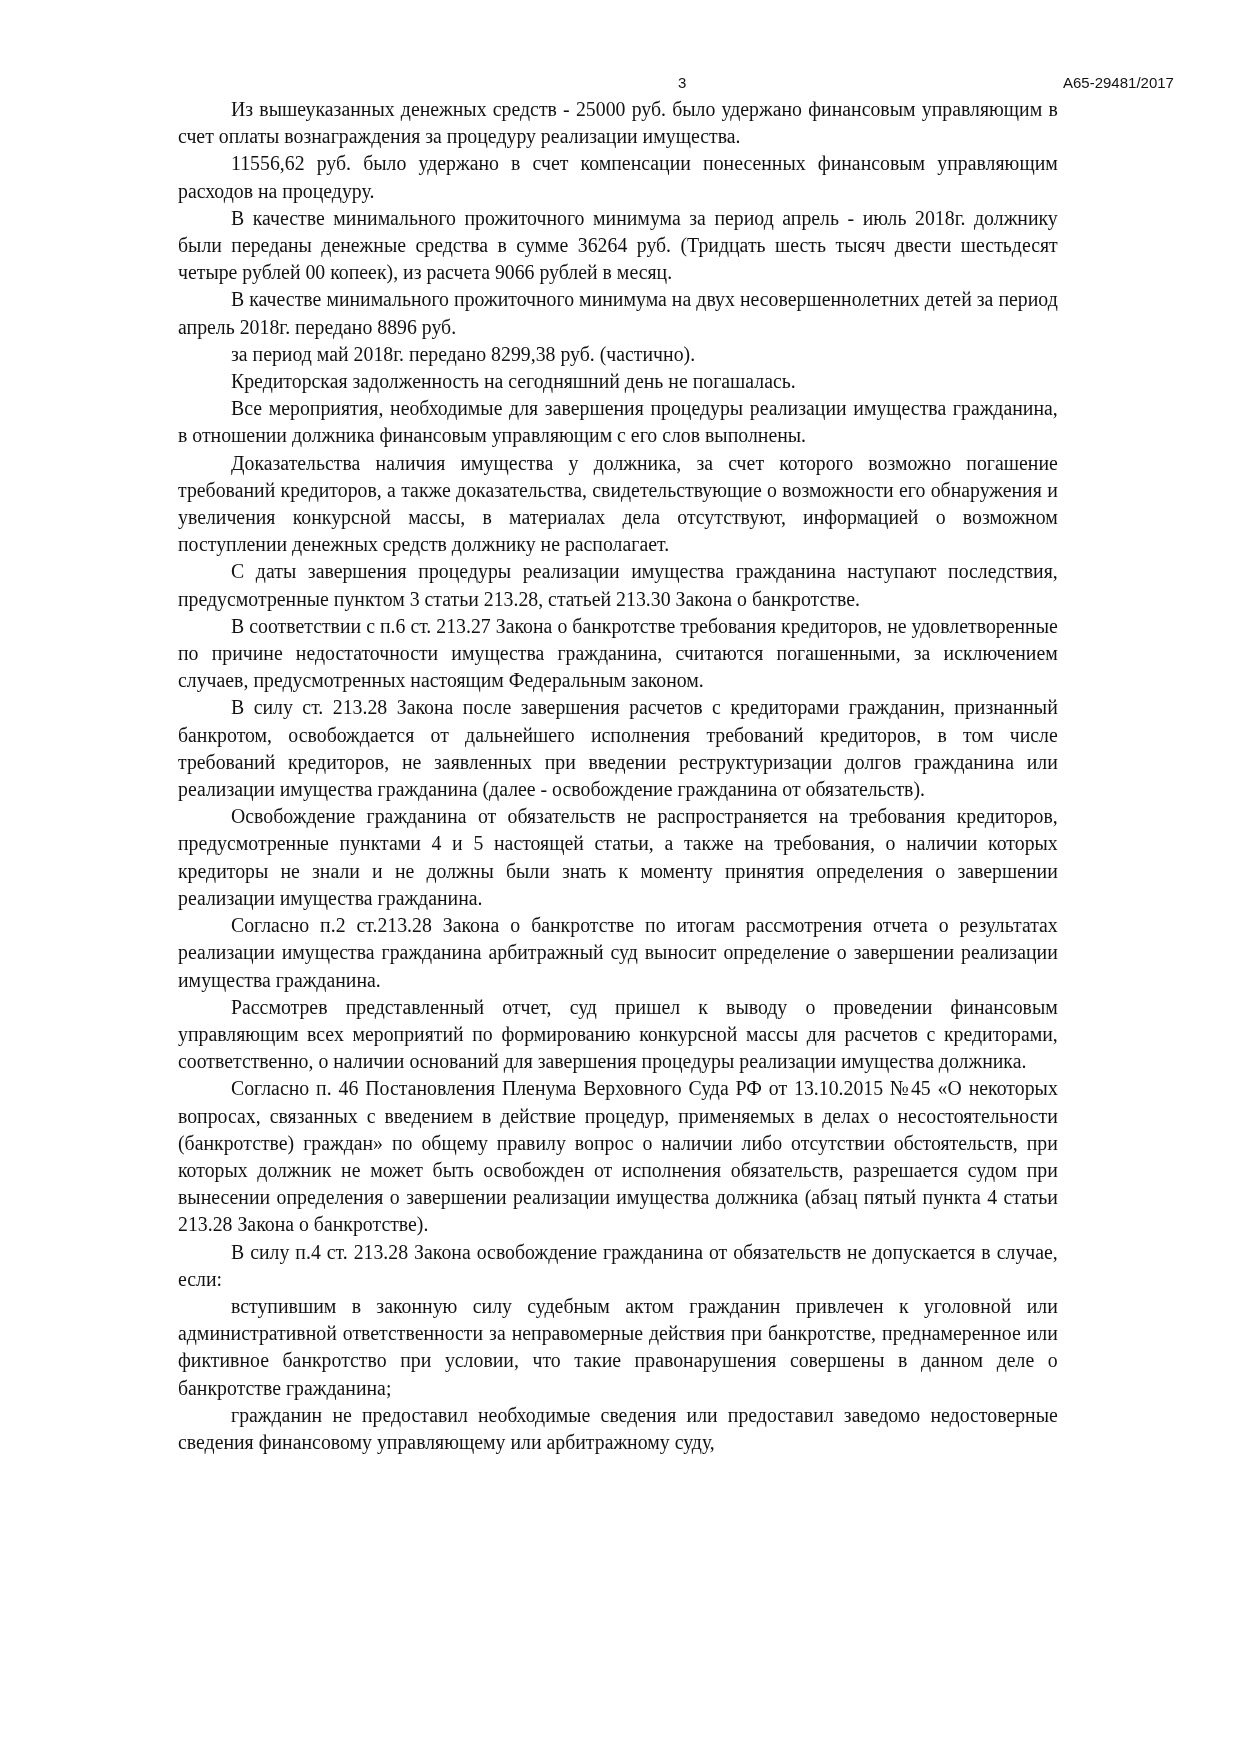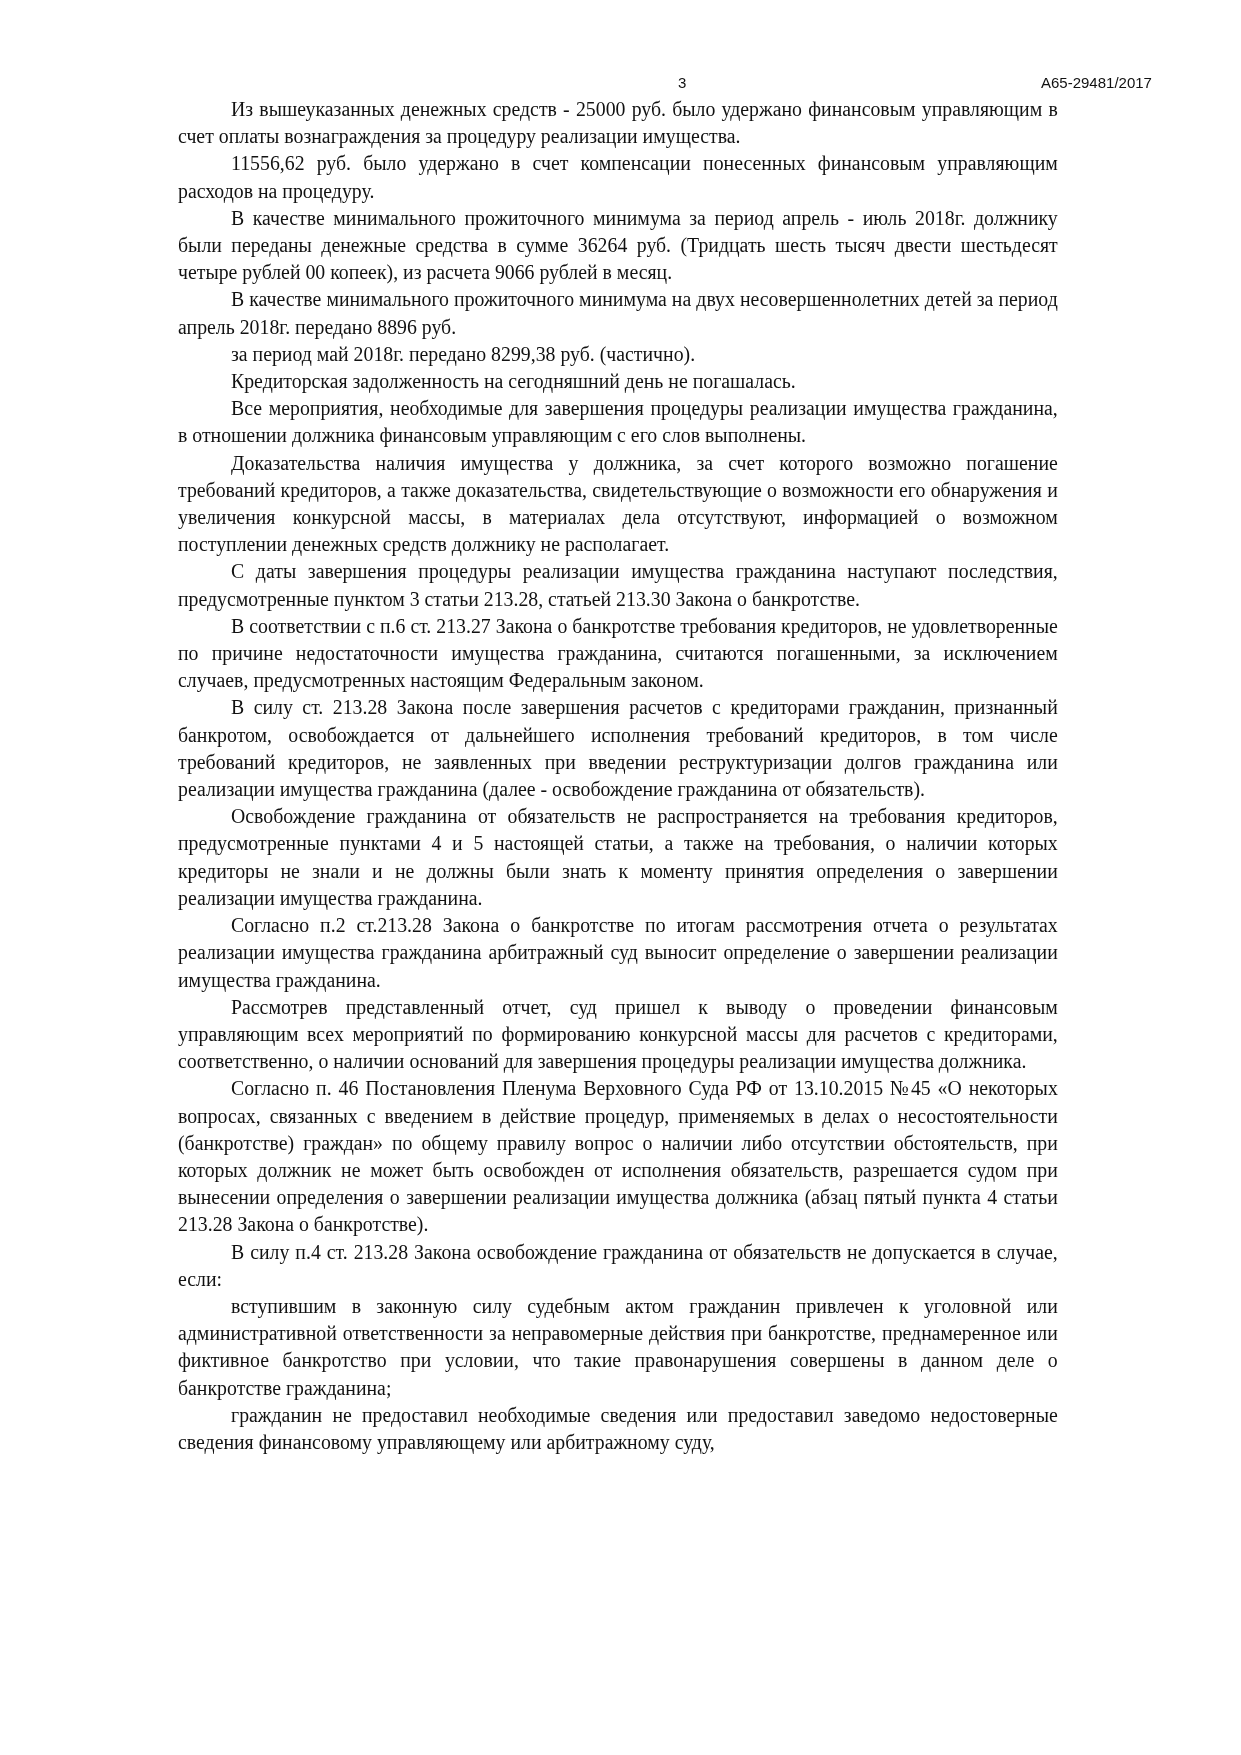--- a/index.html
+++ b/index.html
@@ -5,21 +5,21 @@
   html, body { margin: 0; padding: 0; background: #ffffff; }
   body { width: 1241px; height: 1755px; position: relative; overflow: hidden; }
   .page {
     position: absolute; left: 0; top: 0; width: 1241px; height: 1755px; background: #fff;
   }
   .header {
     position: absolute; top: 74px; left: 0; width: 1241px; height: 20px;
     font-family: "Liberation Sans", sans-serif; font-size: 15px; color: #111;
   }
   .page-number { position: absolute; left: 678px; top: 0; }
-  .case-number { position: absolute; left: 1041px; top: 0; }
+  .case-number { position: absolute; left: 1063px; top: 0; }
   .body-text {
     position: absolute; left: 178px; top: 96px; width: 880px;
     font-family: "Liberation Serif", serif; font-size: 21.3px; line-height: 27.2px;
     color: #111; text-align: justify;
     transform: scaleX(0.93); transform-origin: left top;
     width: 946px;
   }
   .body-text p { margin: 0; text-indent: 57px; }
 </style>
 </head>

